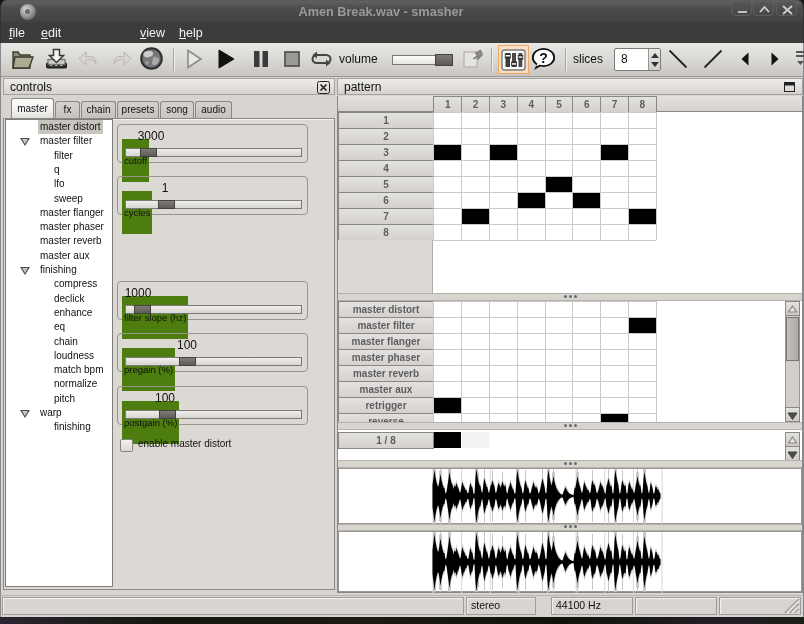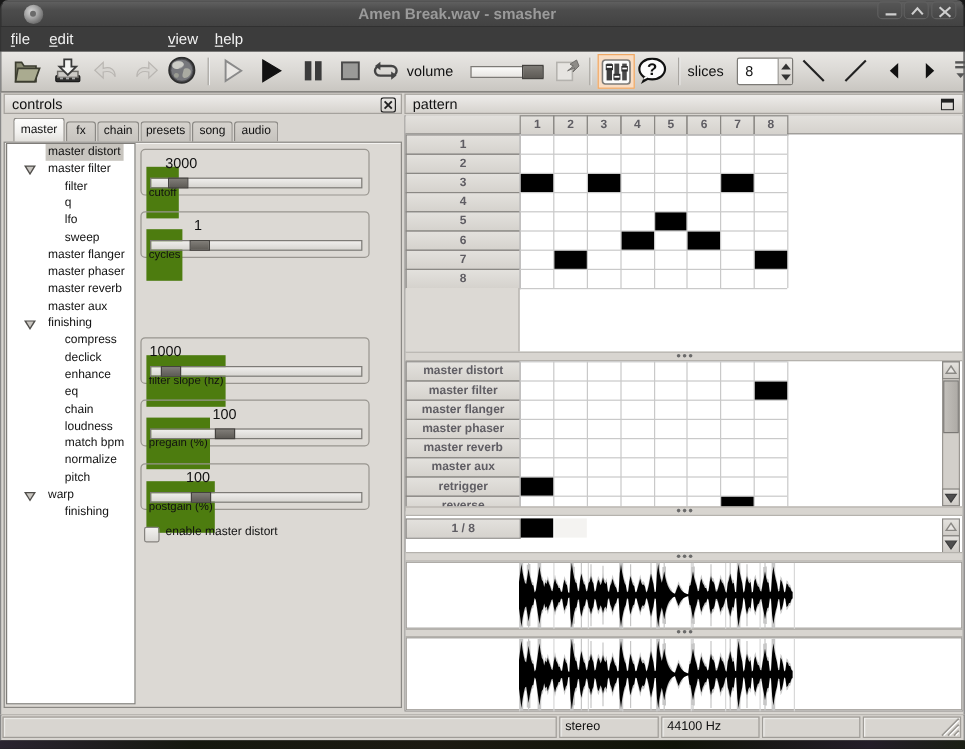--- a/index.html
+++ b/index.html
@@ -402,21 +402,21 @@
             <rect x="322.5" y="0" width="1" height="61" fill="#d8d8d8"></rect>
             <path d="M94.5 -0.2V60.2M95.5 -0.2V60.2M96.5 -0.2V60.2M100.5 2.5V57.5M101.5 -0.2V60.2M102.5 2.0V58.0M109.5 0.5V59.5M110.5 -0.2V60.2M111.5 -0.1V60.1M136.5 -0.2V60.2M137.5 -0.2V60.2M138.5 -0.2V60.2M139.5 4.3V55.7M145.5 -0.2V60.2M153.5 2.1V57.9M163.5 3.5V56.5M177.5 -0.2V60.2M178.5 -0.2V60.2M179.5 -0.2V60.2M186.5 2.1V57.9M203.5 -0.2V60.2M208.5 -0.2V60.2M209.5 -0.2V60.2M210.5 -0.2V60.2M213.5 4.5V55.5M214.5 -0.2V60.2M215.5 4.1V55.9M237.5 4.5V55.5M238.5 -0.2V60.2M239.5 4.1V55.9M253.5 2.1V57.9M269.5 -0.2V60.2M275.5 -0.2V60.2M276.5 -0.2V60.2M277.5 -0.2V60.2M283.5 2.1V57.9M297.5 4.5V55.5M298.5 -0.2V60.2M299.5 4.1V55.9M304.5 0.5V59.5M305.5 -0.2V60.2M306.5 -0.1V60.1" stroke="#c6c6c6" stroke-width="1"></path>
             <polygon points="93.5,14.9 94.5,5.9 95.5,-0.2 96.5,5.4 97.5,11.5 98.5,16.1 99.5,17.0 100.5,9.4 101.5,1.8 102.5,8.9 103.5,14.1 104.5,18.0 105.5,18.6 106.5,27.5 107.5,24.0 108.5,15.9 109.5,7.6 110.5,-0.2 111.5,7.1 112.5,12.8 113.5,14.6 114.5,20.1 115.5,15.5 116.5,17.1 117.5,12.7 118.5,16.9 119.5,19.5 120.5,23.6 121.5,24.4 122.5,16.3 123.5,11.4 124.5,16.0 125.5,17.8 126.5,21.3 127.5,21.3 128.5,27.1 129.5,24.6 130.5,17.1 131.5,12.7 132.5,16.9 133.5,18.4 134.5,27.6 135.5,27.8 136.5,5.1 137.5,-0.2 138.5,4.5 139.5,10.9 140.5,15.4 141.5,16.4 142.5,23.6 143.5,24.4 144.5,12.8 145.5,6.6 146.5,12.5 147.5,16.7 148.5,18.2 149.5,24.7 150.5,23.7 151.5,16.2 152.5,14.6 153.5,9.0 154.5,14.2 155.5,16.7 156.5,26.9 157.5,23.9 158.5,17.1 159.5,12.7 160.5,14.9 161.5,18.3 162.5,15.4 163.5,10.2 164.5,15.1 165.5,17.0 166.5,14.5 167.5,24.0 168.5,27.4 169.5,18.9 170.5,16.3 171.5,11.4 172.5,16.0 173.5,19.3 174.5,20.9 175.5,27.3 176.5,27.2 177.5,5.9 178.5,-0.2 179.5,5.4 180.5,11.5 181.5,16.1 182.5,18.5 183.5,27.3 184.5,24.5 185.5,14.6 186.5,9.0 187.5,14.2 188.5,18.0 189.5,19.1 190.5,27.3 191.5,26.9 192.5,20.6 193.5,16.3 194.5,11.4 195.5,16.0 196.5,18.2 197.5,17.5 198.5,19.8 199.5,27.6 200.5,23.8 201.5,19.0 202.5,12.8 203.5,6.6 204.5,12.5 205.5,16.7 206.5,27.1 207.5,26.9 208.5,5.9 209.5,-0.2 210.5,5.4 211.5,11.5 212.5,15.9 213.5,11.1 214.5,4.2 215.5,10.7 216.5,15.4 217.5,18.9 218.5,21.4 219.5,23.3 220.5,24.7 221.5,27.6 222.5,28.2 223.5,28.6 224.5,23.7 225.5,20.6 226.5,17.5 227.5,20.4 228.5,22.6 229.5,24.1 230.5,27.2 231.5,28.0 232.5,28.5 233.5,28.9 234.5,29.2 235.5,19.1 236.5,18.0 237.5,11.1 238.5,4.2 239.5,10.7 240.5,15.4 241.5,18.9 242.5,24.5 243.5,23.8 244.5,15.6 245.5,11.4 246.5,16.0 247.5,18.2 248.5,21.1 249.5,21.0 250.5,26.9 251.5,23.7 252.5,14.6 253.5,9.0 254.5,14.2 255.5,14.8 256.5,17.9 257.5,24.7 258.5,24.7 259.5,21.1 260.5,16.3 261.5,11.4 262.5,15.5 263.5,16.7 264.5,19.8 265.5,24.7 266.5,27.8 267.5,16.1 268.5,12.8 269.5,6.6 270.5,12.5 271.5,16.7 272.5,15.8 273.5,26.9 274.5,27.4 275.5,5.9 276.5,-0.2 277.5,5.4 278.5,11.5 279.5,16.1 280.5,27.8 281.5,24.0 282.5,14.6 283.5,9.0 284.5,14.2 285.5,16.7 286.5,14.8 287.5,27.5 288.5,26.8 289.5,14.6 290.5,11.4 291.5,16.0 292.5,19.3 293.5,20.1 294.5,24.2 295.5,24.6 296.5,17.2 297.5,11.1 298.5,4.2 299.5,10.7 300.5,15.4 301.5,15.9 302.5,27.1 303.5,24.7 304.5,7.6 305.5,-0.2 306.5,7.1 307.5,12.8 308.5,17.0 309.5,24.6 310.5,24.1 311.5,12.7 312.5,14.7 313.5,18.9 314.5,27.6 315.5,24.6 316.5,16.5 317.5,17.5 318.5,20.4 319.5,20.6 320.5,24.1 321.5,27.2 321.5,32.8 320.5,35.9 319.5,39.4 318.5,39.6 317.5,42.5 316.5,43.5 315.5,35.4 314.5,32.4 313.5,41.1 312.5,45.3 311.5,47.3 310.5,35.9 309.5,35.4 308.5,43.0 307.5,47.2 306.5,52.9 305.5,60.2 304.5,52.4 303.5,35.3 302.5,32.9 301.5,44.1 300.5,44.6 299.5,49.3 298.5,55.8 297.5,48.9 296.5,42.8 295.5,35.4 294.5,35.8 293.5,39.9 292.5,40.7 291.5,44.0 290.5,48.6 289.5,45.4 288.5,33.2 287.5,32.5 286.5,45.2 285.5,43.3 284.5,45.8 283.5,51.0 282.5,45.4 281.5,36.0 280.5,32.2 279.5,43.9 278.5,48.5 277.5,54.6 276.5,60.2 275.5,54.1 274.5,32.6 273.5,33.1 272.5,44.2 271.5,43.3 270.5,47.5 269.5,53.4 268.5,47.2 267.5,43.9 266.5,32.2 265.5,35.3 264.5,40.2 263.5,43.3 262.5,44.5 261.5,48.6 260.5,43.7 259.5,38.9 258.5,35.3 257.5,35.3 256.5,42.1 255.5,45.2 254.5,45.8 253.5,51.0 252.5,45.4 251.5,36.3 250.5,33.1 249.5,39.0 248.5,38.9 247.5,41.8 246.5,44.0 245.5,48.6 244.5,44.4 243.5,36.2 242.5,35.5 241.5,41.1 240.5,44.6 239.5,49.3 238.5,55.8 237.5,48.9 236.5,42.0 235.5,40.9 234.5,30.8 233.5,31.1 232.5,31.5 231.5,32.0 230.5,32.8 229.5,35.9 228.5,37.4 227.5,39.6 226.5,42.5 225.5,39.4 224.5,36.3 223.5,31.4 222.5,31.8 221.5,32.4 220.5,35.3 219.5,36.7 218.5,38.6 217.5,41.1 216.5,44.6 215.5,49.3 214.5,55.8 213.5,48.9 212.5,44.1 211.5,48.5 210.5,54.6 209.5,60.2 208.5,54.1 207.5,33.1 206.5,32.9 205.5,43.3 204.5,47.5 203.5,53.4 202.5,47.2 201.5,41.0 200.5,36.2 199.5,32.4 198.5,40.2 197.5,42.5 196.5,41.8 195.5,44.0 194.5,48.6 193.5,43.7 192.5,39.4 191.5,33.1 190.5,32.7 189.5,40.9 188.5,42.0 187.5,45.8 186.5,51.0 185.5,45.4 184.5,35.5 183.5,32.7 182.5,41.5 181.5,43.9 180.5,48.5 179.5,54.6 178.5,60.2 177.5,54.1 176.5,32.8 175.5,32.7 174.5,39.1 173.5,40.7 172.5,44.0 171.5,48.6 170.5,43.7 169.5,41.1 168.5,32.6 167.5,36.0 166.5,45.5 165.5,43.0 164.5,44.9 163.5,49.8 162.5,44.6 161.5,41.7 160.5,45.1 159.5,47.3 158.5,42.9 157.5,36.1 156.5,33.1 155.5,43.3 154.5,45.8 153.5,51.0 152.5,45.4 151.5,43.8 150.5,36.3 149.5,35.3 148.5,41.8 147.5,43.3 146.5,47.5 145.5,53.4 144.5,47.2 143.5,35.6 142.5,36.4 141.5,43.6 140.5,44.6 139.5,49.1 138.5,55.5 137.5,60.2 136.5,54.9 135.5,32.2 134.5,32.4 133.5,41.6 132.5,43.1 131.5,47.3 130.5,42.9 129.5,35.4 128.5,32.9 127.5,38.7 126.5,38.7 125.5,42.2 124.5,44.0 123.5,48.6 122.5,43.7 121.5,35.6 120.5,36.4 119.5,40.5 118.5,43.1 117.5,47.3 116.5,42.9 115.5,44.5 114.5,39.9 113.5,45.4 112.5,47.2 111.5,52.9 110.5,60.2 109.5,52.4 108.5,44.1 107.5,36.0 106.5,32.5 105.5,41.4 104.5,42.0 103.5,45.9 102.5,51.1 101.5,58.2 100.5,50.6 99.5,43.0 98.5,43.9 97.5,48.5 96.5,54.6 95.5,60.2 94.5,54.1 93.5,45.1" fill="#c9c9c9"></polygon>
             <polygon points="93.5,18.0 94.5,9.9 95.5,1.9 96.5,9.5 97.5,15.0 98.5,19.0 99.5,19.8 100.5,13.0 101.5,6.2 102.5,12.6 103.5,17.3 104.5,20.7 105.5,21.3 106.5,27.5 107.5,26.1 108.5,18.9 109.5,11.5 110.5,4.1 111.5,11.0 112.5,16.1 113.5,17.7 114.5,22.6 115.5,18.5 116.5,20.0 117.5,16.0 118.5,19.7 119.5,22.1 120.5,25.7 121.5,26.4 122.5,19.2 123.5,14.9 124.5,18.9 125.5,20.5 126.5,23.7 127.5,23.7 128.5,27.1 129.5,26.7 130.5,20.0 131.5,16.0 132.5,19.7 133.5,21.1 134.5,27.6 135.5,27.8 136.5,9.2 137.5,0.8 138.5,8.7 139.5,14.4 140.5,18.4 141.5,19.3 142.5,25.7 143.5,26.4 144.5,16.1 145.5,10.6 146.5,15.8 147.5,19.6 148.5,20.9 149.5,26.7 150.5,25.8 151.5,19.1 152.5,17.7 153.5,12.7 154.5,17.4 155.5,19.6 156.5,26.9 157.5,26.0 158.5,20.0 159.5,16.0 160.5,17.9 161.5,21.0 162.5,18.4 163.5,13.8 164.5,18.1 165.5,19.9 166.5,17.6 167.5,26.1 168.5,27.4 169.5,21.6 170.5,19.2 171.5,14.9 172.5,18.9 173.5,21.9 174.5,23.3 175.5,27.3 176.5,27.2 177.5,9.9 178.5,1.9 179.5,9.5 180.5,15.0 181.5,19.0 182.5,21.1 183.5,27.3 184.5,26.6 185.5,17.7 186.5,12.7 187.5,17.4 188.5,20.8 189.5,21.7 190.5,27.3 191.5,26.9 192.5,23.1 193.5,19.2 194.5,14.9 195.5,18.9 196.5,20.9 197.5,20.2 198.5,22.4 199.5,27.6 200.5,25.9 201.5,21.7 202.5,16.1 203.5,10.6 204.5,15.8 205.5,19.6 206.5,27.1 207.5,26.9 208.5,9.9 209.5,1.9 210.5,9.5 211.5,15.0 212.5,18.9 213.5,14.6 214.5,8.4 215.5,14.2 216.5,18.4 217.5,21.5 218.5,23.8 219.5,25.5 220.5,26.7 221.5,27.6 222.5,28.2 223.5,28.6 224.5,25.8 225.5,23.1 226.5,20.3 227.5,22.9 228.5,24.8 229.5,26.2 230.5,27.2 231.5,28.0 232.5,28.5 233.5,28.9 234.5,29.2 235.5,21.7 236.5,20.7 237.5,14.6 238.5,8.4 239.5,14.2 240.5,18.4 241.5,21.5 242.5,26.6 243.5,25.9 244.5,18.6 245.5,14.9 246.5,18.9 247.5,20.9 248.5,23.5 249.5,23.4 250.5,26.9 251.5,25.9 252.5,17.7 253.5,12.7 254.5,17.4 255.5,17.9 256.5,20.6 257.5,26.8 258.5,26.7 259.5,23.5 260.5,19.2 261.5,14.9 262.5,18.5 263.5,19.5 264.5,22.4 265.5,26.7 266.5,27.8 267.5,19.1 268.5,16.1 269.5,10.6 270.5,15.8 271.5,19.6 272.5,18.8 273.5,26.9 274.5,27.4 275.5,9.9 276.5,1.9 277.5,9.5 278.5,15.0 279.5,19.0 280.5,27.8 281.5,26.1 282.5,17.7 283.5,12.7 284.5,17.4 285.5,19.6 286.5,17.9 287.5,27.5 288.5,26.8 289.5,17.7 290.5,14.9 291.5,18.9 292.5,21.9 293.5,22.6 294.5,26.3 295.5,26.6 296.5,20.0 297.5,14.6 298.5,8.4 299.5,14.2 300.5,18.4 301.5,18.9 302.5,27.1 303.5,26.7 304.5,11.5 305.5,4.1 306.5,11.0 307.5,16.1 308.5,19.8 309.5,26.6 310.5,26.1 311.5,16.0 312.5,17.8 313.5,21.5 314.5,27.6 315.5,26.6 316.5,19.4 317.5,20.3 318.5,22.9 319.5,23.1 320.5,26.2 321.5,27.2 321.5,32.8 320.5,33.8 319.5,36.9 318.5,37.1 317.5,39.7 316.5,40.6 315.5,33.4 314.5,32.4 313.5,38.5 312.5,42.2 311.5,44.0 310.5,33.9 309.5,33.4 308.5,40.2 307.5,43.9 306.5,49.0 305.5,55.9 304.5,48.5 303.5,33.3 302.5,32.9 301.5,41.1 300.5,41.6 299.5,45.8 298.5,51.6 297.5,45.4 296.5,40.0 295.5,33.4 294.5,33.7 293.5,37.4 292.5,38.1 291.5,41.1 290.5,45.1 289.5,42.3 288.5,33.2 287.5,32.5 286.5,42.1 285.5,40.4 284.5,42.6 283.5,47.3 282.5,42.3 281.5,33.9 280.5,32.2 279.5,41.0 278.5,45.0 277.5,50.5 276.5,58.1 275.5,50.1 274.5,32.6 273.5,33.1 272.5,41.2 271.5,40.4 270.5,44.2 269.5,49.4 268.5,43.9 267.5,40.9 266.5,32.2 265.5,33.3 264.5,37.6 263.5,40.5 262.5,41.5 261.5,45.1 260.5,40.8 259.5,36.5 258.5,33.3 257.5,33.2 256.5,39.4 255.5,42.1 254.5,42.6 253.5,47.3 252.5,42.3 251.5,34.1 250.5,33.1 249.5,36.6 248.5,36.5 247.5,39.1 246.5,41.1 245.5,45.1 244.5,41.4 243.5,34.1 242.5,33.4 241.5,38.5 240.5,41.6 239.5,45.8 238.5,51.6 237.5,45.4 236.5,39.3 235.5,38.3 234.5,30.8 233.5,31.1 232.5,31.5 231.5,32.0 230.5,32.8 229.5,33.8 228.5,35.2 227.5,37.1 226.5,39.7 225.5,36.9 224.5,34.2 223.5,31.4 222.5,31.8 221.5,32.4 220.5,33.3 219.5,34.5 218.5,36.2 217.5,38.5 216.5,41.6 215.5,45.8 214.5,51.6 213.5,45.4 212.5,41.1 211.5,45.0 210.5,50.5 209.5,58.1 208.5,50.1 207.5,33.1 206.5,32.9 205.5,40.4 204.5,44.2 203.5,49.4 202.5,43.9 201.5,38.3 200.5,34.1 199.5,32.4 198.5,37.6 197.5,39.8 196.5,39.1 195.5,41.1 194.5,45.1 193.5,40.8 192.5,36.9 191.5,33.1 190.5,32.7 189.5,38.3 188.5,39.2 187.5,42.6 186.5,47.3 185.5,42.3 184.5,33.4 183.5,32.7 182.5,38.9 181.5,41.0 180.5,45.0 179.5,50.5 178.5,58.1 177.5,50.1 176.5,32.8 175.5,32.7 174.5,36.7 173.5,38.1 172.5,41.1 171.5,45.1 170.5,40.8 169.5,38.4 168.5,32.6 167.5,33.9 166.5,42.4 165.5,40.1 164.5,41.9 163.5,46.2 162.5,41.6 161.5,39.0 160.5,42.1 159.5,44.0 158.5,40.0 157.5,34.0 156.5,33.1 155.5,40.4 154.5,42.6 153.5,47.3 152.5,42.3 151.5,40.9 150.5,34.2 149.5,33.3 148.5,39.1 147.5,40.4 146.5,44.2 145.5,49.4 144.5,43.9 143.5,33.6 142.5,34.3 141.5,40.7 140.5,41.6 139.5,45.6 138.5,51.3 137.5,59.2 136.5,50.8 135.5,32.2 134.5,32.4 133.5,38.9 132.5,40.3 131.5,44.0 130.5,40.0 129.5,33.3 128.5,32.9 127.5,36.3 126.5,36.3 125.5,39.5 124.5,41.1 123.5,45.1 122.5,40.8 121.5,33.6 120.5,34.3 119.5,37.9 118.5,40.3 117.5,44.0 116.5,40.0 115.5,41.5 114.5,37.4 113.5,42.3 112.5,43.9 111.5,49.0 110.5,55.9 109.5,48.5 108.5,41.1 107.5,33.9 106.5,32.5 105.5,38.7 104.5,39.3 103.5,42.7 102.5,47.4 101.5,53.8 100.5,47.0 99.5,40.2 98.5,41.0 97.5,45.0 96.5,50.5 95.5,58.1 94.5,50.1 93.5,42.0" fill="#000"></polygon>
           </svg>
         </div>
       </div>
   </div>
   <div id="status" style="position:absolute;left:0;top:595px;width:804px;height:22px;background:#d8d5d0;border-left:1px solid #888;border-right:1px solid #888;border-top:1px solid #b9b6b1;"></div>
   <div class="statusf" style="left:2px;width:462px;"></div>
-  <div class="statusf" style="left:466px;width:83px;">
+  <div class="statusf" style="left:466px;width:70px;">
       <span style="position:absolute;left:4px;top:1px;">stereo</span>
     </div>
   <div class="statusf" style="left:551px;width:82px;">
       <span style="position:absolute;left:4px;top:1px;">44100 Hz</span>
     </div>
   <div class="statusf" style="left:635px;width:82px;"></div>
   <div class="statusf" style="left:719px;width:82px;">
     <svg style="position:absolute;right:0;bottom:0;" width="18" height="17">
         <path d="M17 2 L3 16 M17 7 L8 16 M17 12 L13 16" stroke="#9a9792" stroke-width="1.6"></path>
         <path d="M17 3.4 L4.4 16 M17 8.4 L9.4 16 M17 13.4 L14.4 16" stroke="#fff" stroke-width="1"></path>

